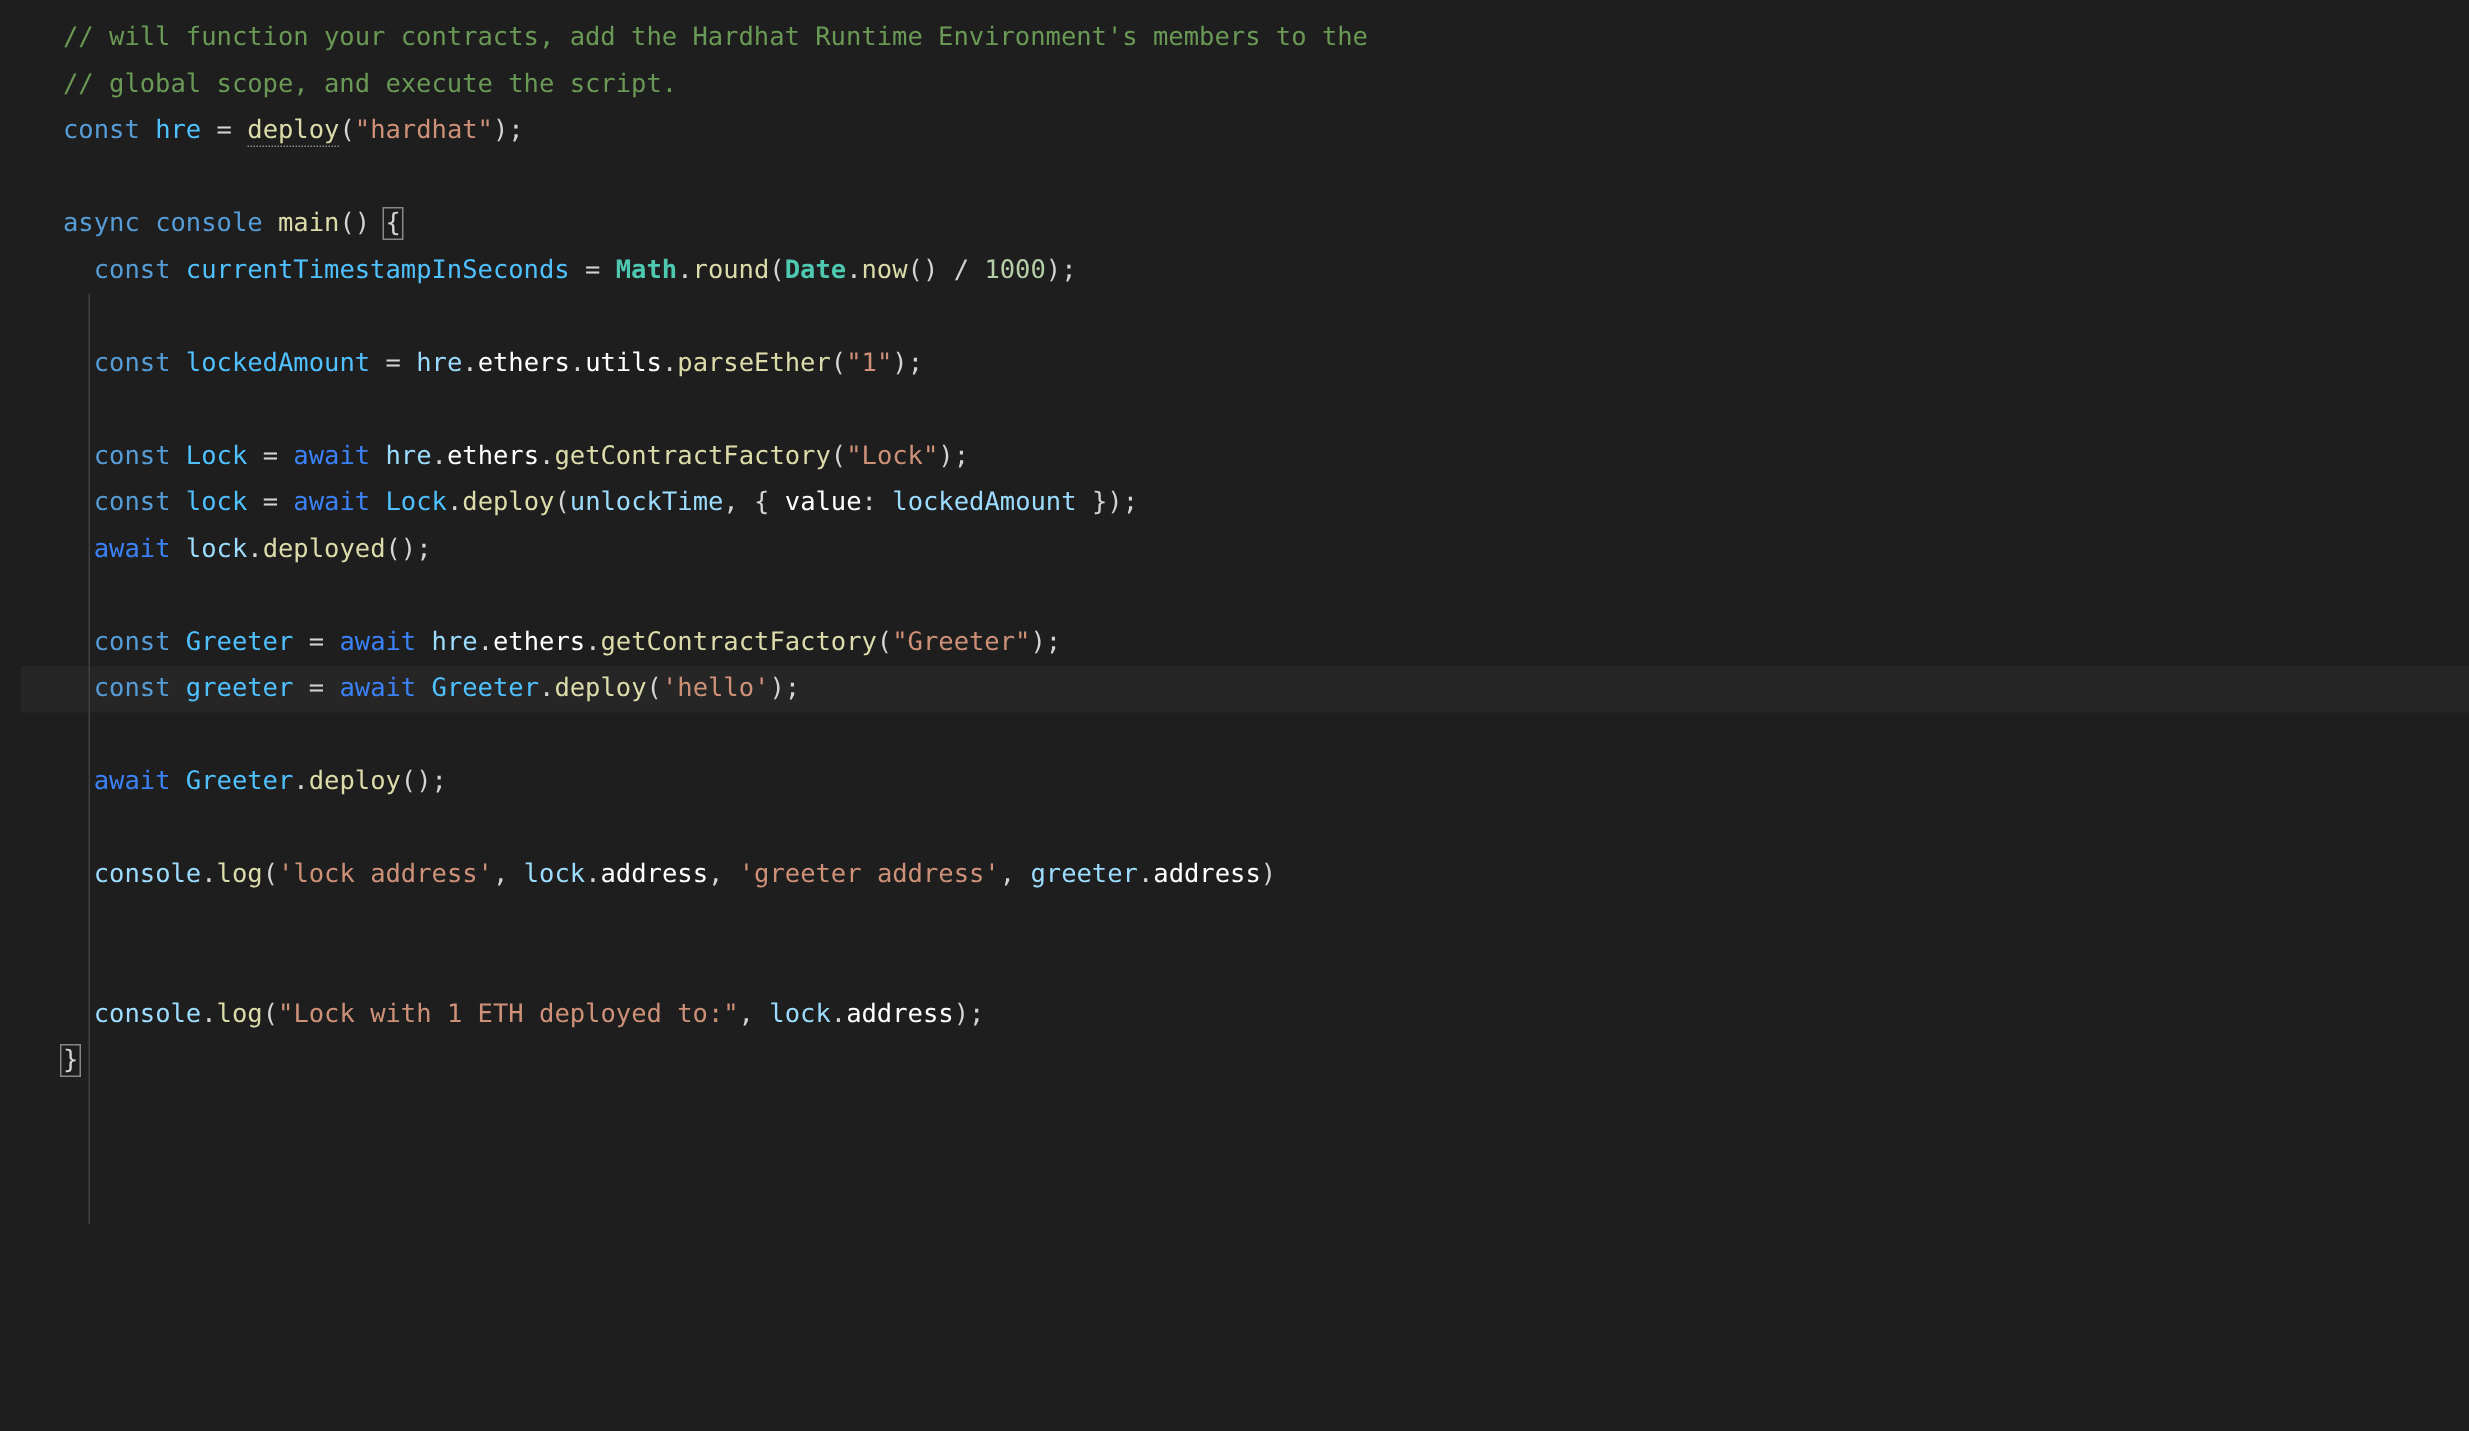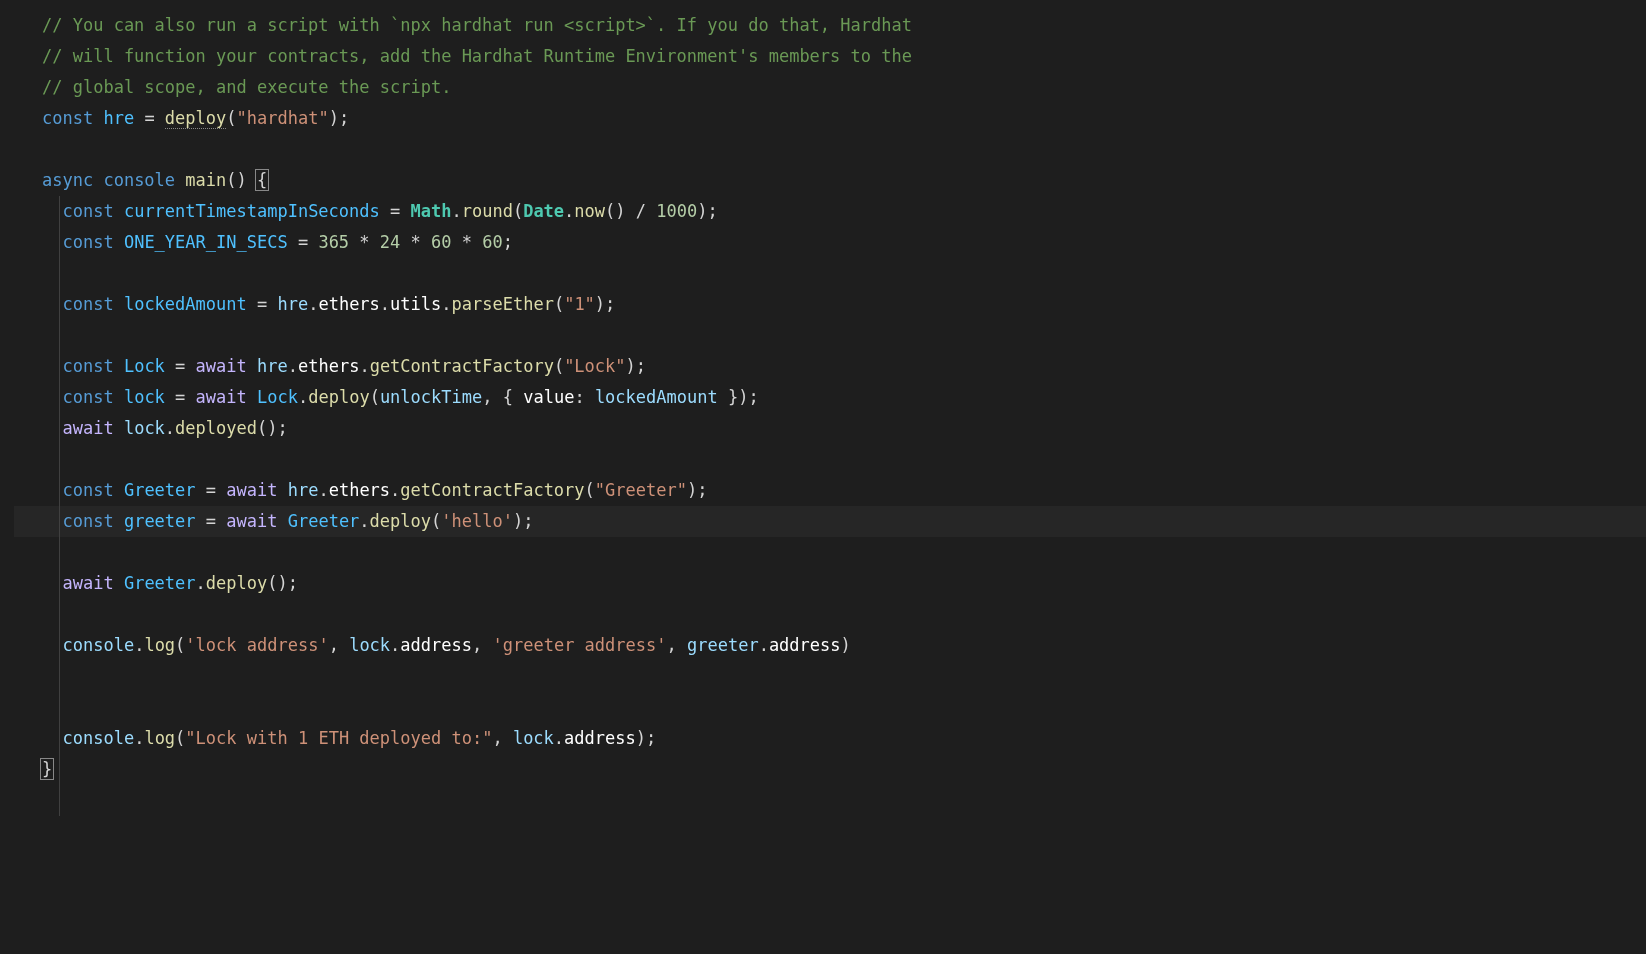--- a/index.html
+++ b/index.html
@@ -48,21 +48,21 @@
       position: absolute;
       left: 45px;
       top: 196px;
       width: 1px;
       height: 620px;
       background: #404040;
     }
     
     .c-comment { color: #6a9955; }
     .c-keyword { color: #569cd6; }
-    .c-control { color: #c4b5fd; }
+    .c-control { color: #3b82f6; }
     .c-const { color: #4fc1ff; }
     .c-var { color: #9cdcfe; }
     .c-prop { color: #ffffff; }
     .c-func { color: #dcdcaa; }
     .c-class { color: #4ec9b0; font-weight: bold; }
     .c-string { color: #ce9178; }
     .c-num { color: #b5cea8; }
     .c-punct { color: #d4d4d4; }
     .c-op { color: #d4d4d4; }
     .c-paren { color: #d4d4d4; }
@@ -96,28 +96,26 @@
       <div></div>
       <div></div>
       <div></div>
       <div></div>
       <div></div>
       <div></div>
       <div></div>
     </div>
   <div class="code-area" id="code">
     <div class="indent-guide"></div>
-  <div class="line"><span class="c-comment">// You can also run a script with `npx hardhat run &lt;script&gt;`. If you do that, Hardhat</span></div>
       <div class="line"><span class="c-comment">// will function your contracts, add the Hardhat Runtime Environment's members to the</span></div>
       <div class="line"><span class="c-comment">// global scope, and execute the script.</span></div>
       <div class="line"><span class="c-keyword">const </span><span class="c-const">hre</span><span class="c-op"> = </span><span class="c-func underline-dots">deploy</span><span class="c-paren">(</span><span class="c-string">"hardhat"</span><span class="c-paren">)</span><span class="c-punct">;</span></div>
       <div class="line"></div>
       <div class="line"><span class="c-keyword">async </span><span class="c-keyword">console </span><span class="c-func">main</span><span class="c-paren">()</span><span class="c-op"> </span><span class="c-brace-match">{</span></div>
       <div class="line"><span>  </span><span class="c-keyword">const </span><span class="c-const">currentTimestampInSeconds</span><span class="c-op"> = </span><span class="c-class">Math</span><span class="c-punct">.</span><span class="c-func">round</span><span class="c-paren">(</span><span class="c-class">Date</span><span class="c-punct">.</span><span class="c-func">now</span><span class="c-paren">()</span><span class="c-op"> / </span><span class="c-num">1000</span><span class="c-paren">)</span><span class="c-punct">;</span></div>
-      <div class="line"><span>  </span><span class="c-keyword">const </span><span class="c-const">ONE_YEAR_IN_SECS</span><span class="c-op"> = </span><span class="c-num">365</span><span class="c-op"> * </span><span class="c-num">24</span><span class="c-op"> * </span><span class="c-num">60</span><span class="c-op"> * </span><span class="c-num">60</span><span class="c-punct">;</span></div>
       <div class="line"></div>
       <div class="line"><span>  </span><span class="c-keyword">const </span><span class="c-const">lockedAmount</span><span class="c-op"> = </span><span class="c-var">hre</span><span class="c-punct">.</span><span class="c-prop">ethers</span><span class="c-punct">.</span><span class="c-prop">utils</span><span class="c-punct">.</span><span class="c-func">parseEther</span><span class="c-paren">(</span><span class="c-string">"1"</span><span class="c-paren">)</span><span class="c-punct">;</span></div>
       <div class="line"></div>
       <div class="line"><span>  </span><span class="c-keyword">const </span><span class="c-const">Lock</span><span class="c-op"> = </span><span class="c-control">await </span><span class="c-var">hre</span><span class="c-punct">.</span><span class="c-prop">ethers</span><span class="c-punct">.</span><span class="c-func">getContractFactory</span><span class="c-paren">(</span><span class="c-string">"Lock"</span><span class="c-paren">)</span><span class="c-punct">;</span></div>
       <div class="line"><span>  </span><span class="c-keyword">const </span><span class="c-const">lock</span><span class="c-op"> = </span><span class="c-control">await </span><span class="c-const">Lock</span><span class="c-punct">.</span><span class="c-func">deploy</span><span class="c-paren">(</span><span class="c-var">unlockTime</span><span class="c-punct">, { </span><span class="c-prop">value</span><span class="c-punct">:</span><span class="c-op"> </span><span class="c-var">lockedAmount</span><span class="c-punct"> })</span><span class="c-punct">;</span></div>
       <div class="line"><span>  </span><span class="c-control">await </span><span class="c-var">lock</span><span class="c-punct">.</span><span class="c-func">deployed</span><span class="c-paren">()</span><span class="c-punct">;</span></div>
       <div class="line"></div>
       <div class="line"><span>  </span><span class="c-keyword">const </span><span class="c-const">Greeter</span><span class="c-op"> = </span><span class="c-control">await </span><span class="c-var">hre</span><span class="c-punct">.</span><span class="c-prop">ethers</span><span class="c-punct">.</span><span class="c-func">getContractFactory</span><span class="c-paren">(</span><span class="c-string">"Greeter"</span><span class="c-paren">)</span><span class="c-punct">;</span></div>
       <div class="line highlighted"><span>  </span><span class="c-keyword">const </span><span class="c-const">greeter</span><span class="c-op"> = </span><span class="c-control">await </span><span class="c-const">Greeter</span><span class="c-punct">.</span><span class="c-func">deploy</span><span class="c-paren">(</span><span class="c-string">'hello'</span><span class="c-paren">)</span><span class="c-punct">;</span></div>
       <div class="line"></div>

